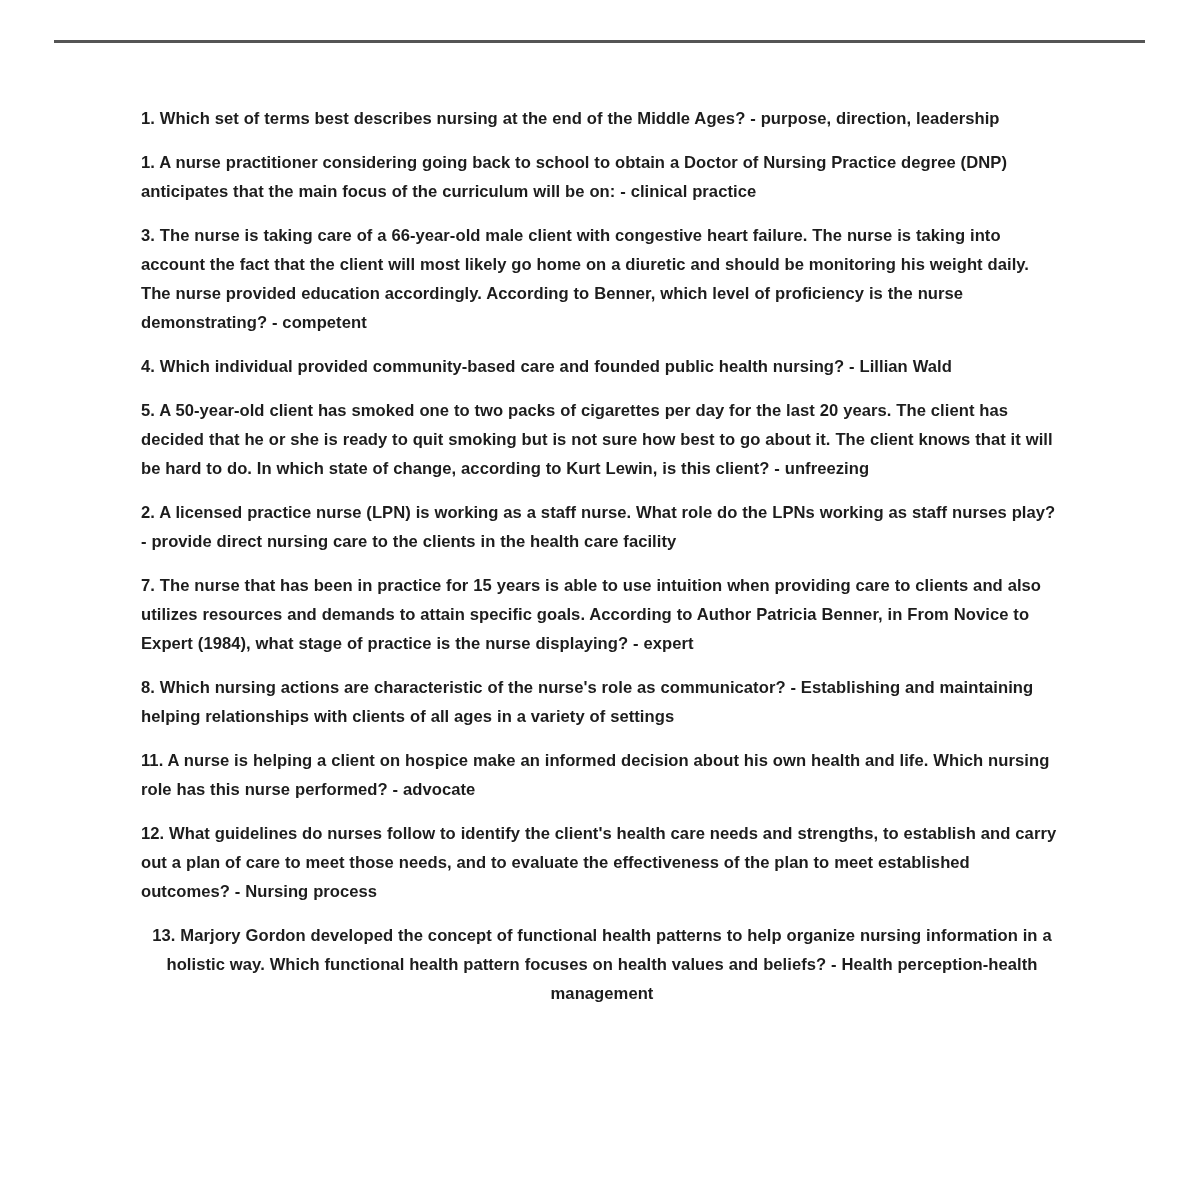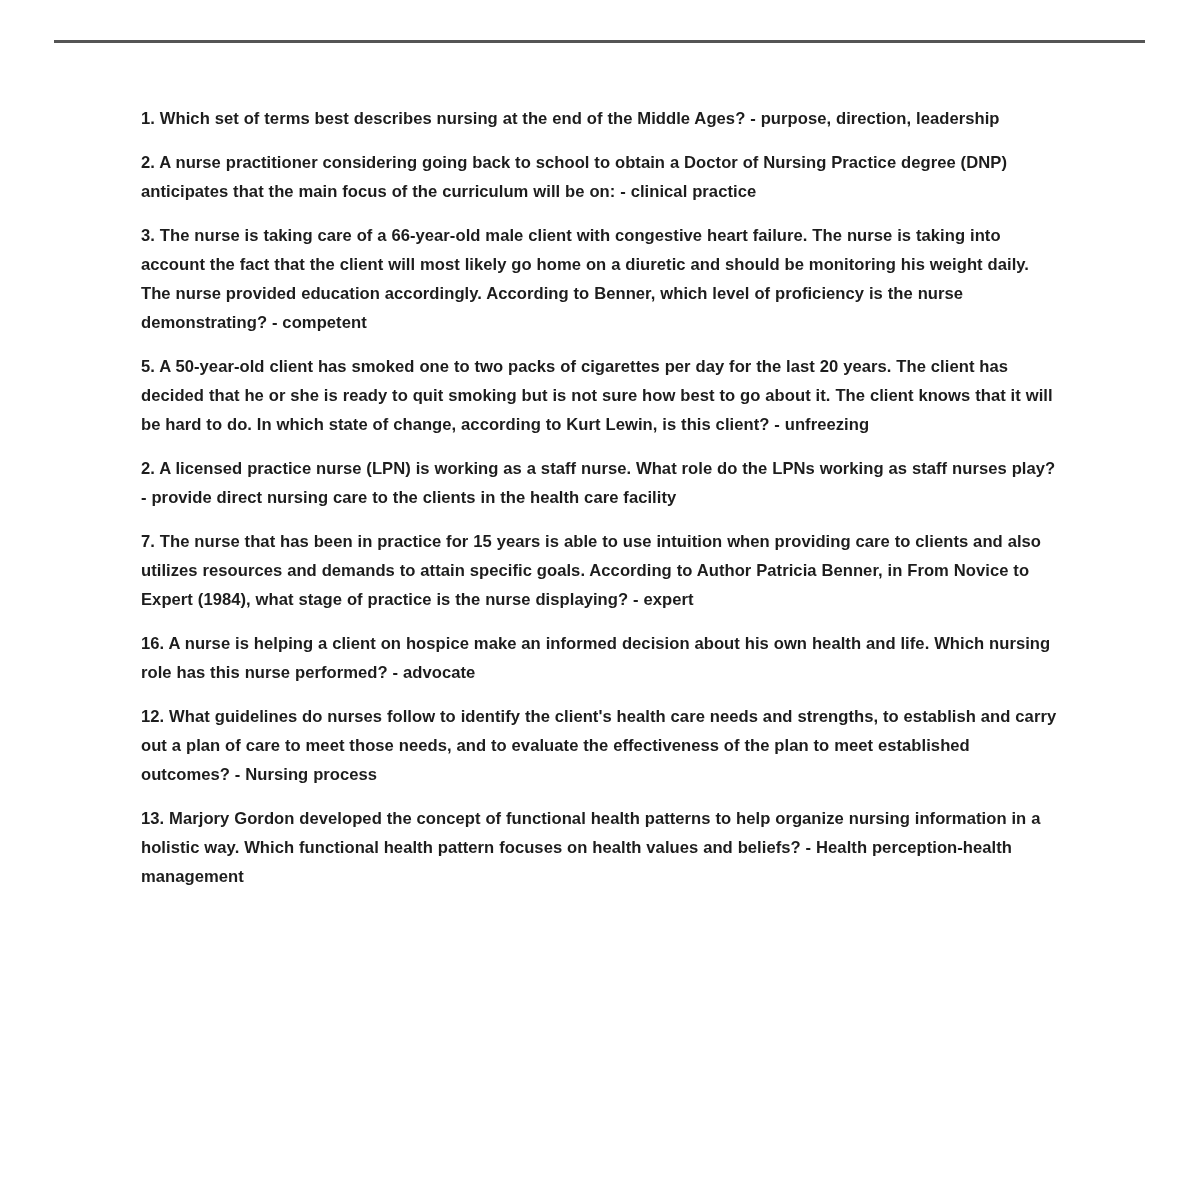--- a/index.html
+++ b/index.html
@@ -40,34 +40,37 @@
     line-height: 29px;
     color: #1d1d1d;
     font-weight: 600;
     letter-spacing: 0.05px;
     margin: 0 0 15px 0;
     text-align: left;
     word-spacing: 0.2px;
   }
   .qa-item:last-child {
     margin-bottom: 0;
+    text-align: center;
   }
 </style>
 </head>
 <body>
 
 <div class="page">
 
   <div class="header-rule"></div>
 
   <div class="content">
     <p class="qa-item">1. Which set of terms best describes nursing at the end of the Middle Ages? - purpose, direction, leadership</p>
-    <p class="qa-item">2. A nurse practitioner considering going back to school to obtain a Doctor of Nursing Practice degree (DNP) anticipates that the main focus of the curriculum will be on: - clinical practice</p>
+    <p class="qa-item">1. A nurse practitioner considering going back to school to obtain a Doctor of Nursing Practice degree (DNP) anticipates that the main focus of the curriculum will be on: - clinical practice</p>
     <p class="qa-item">3. The nurse is taking care of a 66-year-old male client with congestive heart failure. The nurse is taking into account the fact that the client will most likely go home on a diuretic and should be monitoring his weight daily. The nurse provided education accordingly. According to Benner, which level of proficiency is the nurse demonstrating? - competent</p>
+    <p class="qa-item">4. Which individual provided community-based care and founded public health nursing? - Lillian Wald</p>
     <p class="qa-item">5. A 50-year-old client has smoked one to two packs of cigarettes per day for the last 20 years. The client has decided that he or she is ready to quit smoking but is not sure how best to go about it. The client knows that it will be hard to do. In which state of change, according to Kurt Lewin, is this client? - unfreezing</p>
     <p class="qa-item">2. A licensed practice nurse (LPN) is working as a staff nurse. What role do the LPNs working as staff nurses play? - provide direct nursing care to the clients in the health care facility</p>
     <p class="qa-item">7. The nurse that has been in practice for 15 years is able to use intuition when providing care to clients and also utilizes resources and demands to attain specific goals. According to Author Patricia Benner, in From Novice to Expert (1984), what stage of practice is the nurse displaying? - expert</p>
-    <p class="qa-item">16. A nurse is helping a client on hospice make an informed decision about his own health and life. Which nursing role has this nurse performed? - advocate</p>
+    <p class="qa-item">8. Which nursing actions are characteristic of the nurse's role as communicator? - Establishing and maintaining helping relationships with clients of all ages in a variety of settings</p>
+    <p class="qa-item">11. A nurse is helping a client on hospice make an informed decision about his own health and life. Which nursing role has this nurse performed? - advocate</p>
     <p class="qa-item">12. What guidelines do nurses follow to identify the client's health care needs and strengths, to establish and carry out a plan of care to meet those needs, and to evaluate the effectiveness of the plan to meet established outcomes? - Nursing process</p>
     <p class="qa-item">13. Marjory Gordon developed the concept of functional health patterns to help organize nursing information in a holistic way. Which functional health pattern focuses on health values and beliefs? - Health perception-health management</p>
   </div>
 
 </div>
 
 </body></html>

